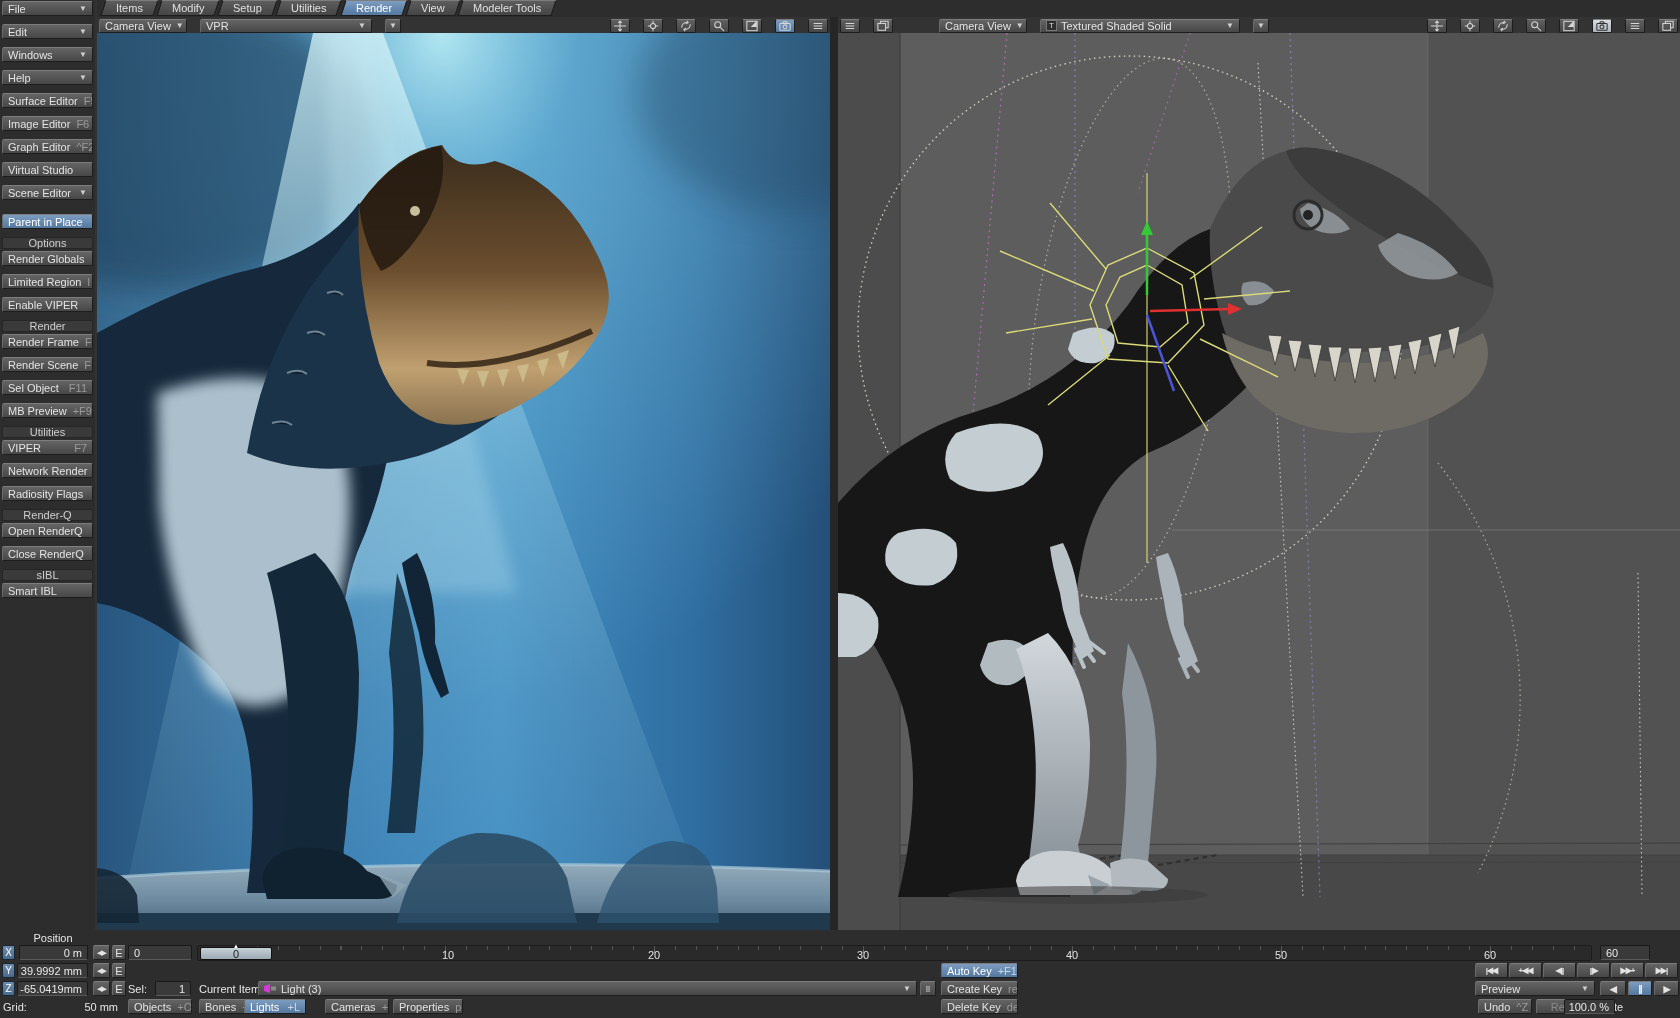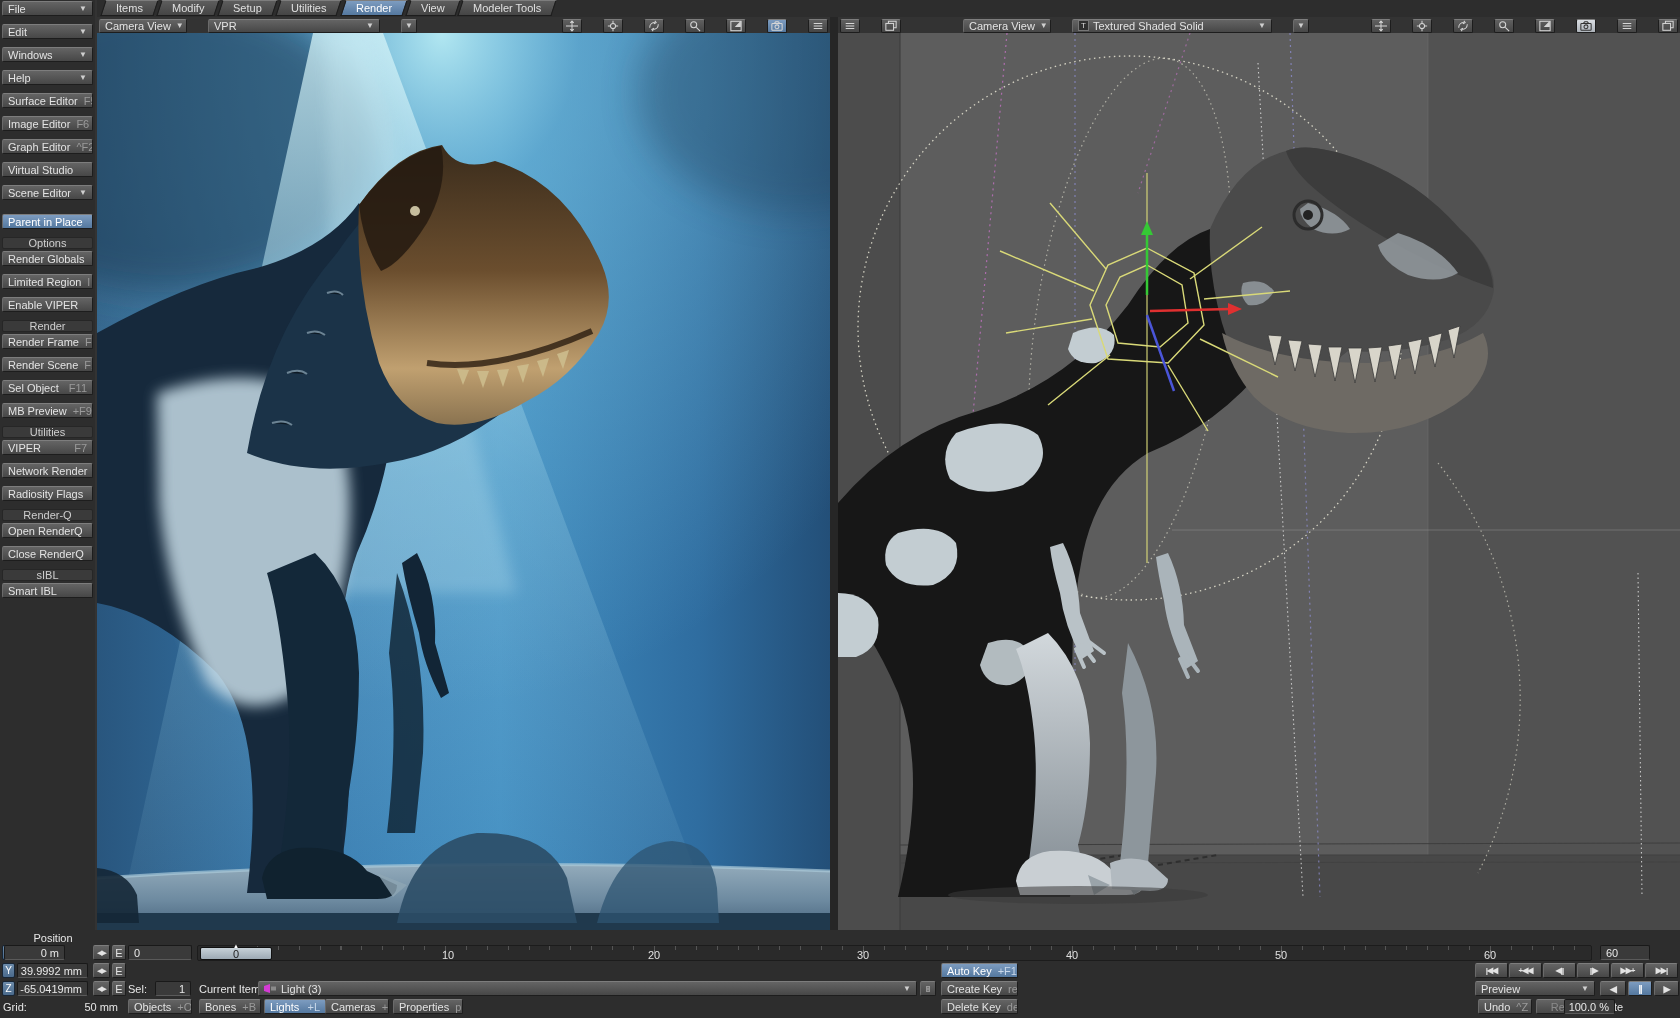--- a/index.html
+++ b/index.html
@@ -42,21 +42,21 @@
     height:16px; margin-right:3px; padding:0 12px; display:flex; align-items:center;
   }
   .tab > span { transform:skewX(18deg); color:#e0e0e0; }
   .tab.active { background:linear-gradient(#7d9cc0,#54789f); }
   .tab.active > span { color:#fff; }
   
   .pane { position:absolute; top:17px; height:913px; background:#333; }
   #left-pane { left:97px; width:733px; }
   #divider { position:absolute; left:830px; top:17px; width:8px; height:913px; background:#262626; }
   #right-pane { left:838px; width:842px; }
-  .vp-header { height:16px; display:flex; align-items:center; gap:21px; padding:1px 2px 0 2px; }
+  .vp-header { height:16px; display:flex; align-items:center; gap:13px; padding:1px 2px 0 2px; }
   .vp-header .btn, .vp-header .fld { height:14px; }
   .vp-canvas { position:absolute; left:0; top:16px; width:100%; height:897px; background:#111; }
   .vp-canvas svg { display:block; }
   .icbtn {
     width:20px; height:14px; background:linear-gradient(#606060,#454545);
     border:1px solid #1d1d1d; border-top-color:#7d7d7d; border-radius:2px;
     display:flex; align-items:center; justify-content:center; flex:0 0 auto;
   }
   .icbtn svg { stroke:#d6d6d6; fill:none; stroke-width:1.2; }
   .icbtn.on-blue { background:linear-gradient(#7d9cc0,#54789f); }
@@ -541,21 +541,21 @@
         <line x1="309" y1="282" x2="336" y2="358" stroke="#4a55d8" stroke-width="2.5"></line>
       </svg>
     </div>
   </div>
 
   <div id="bottombar">
     <div class="abs lbl" style="left:18px;top:1px;width:70px;justify-content:center;height:13px">Position</div>
 
     <div class="row" style="top:15px">
       <div class="abs axisbtn" style="left:2px">X</div>
-      <div class="abs fld valfld" style="left:4px;width:61px">0 m</div>
+      <div class="abs fld valfld" style="left:19px;width:69px">0 m</div>
       <div class="abs btn minibtn" style="left:93px;width:17px">◀▶</div>
       <div class="abs btn" style="left:112px;width:14px;justify-content:center">E</div>
       <div class="abs fld" style="left:128px;width:64px">0</div>
       <div class="abs" id="ruler" style="left:197px;width:1395px;height:16px">
         <span class="tick" style="left:23px">0</span>
         <span class="tick" style="left:235px">10</span>
         <span class="tick" style="left:441px">20</span>
         <span class="tick" style="left:650px">30</span>
         <span class="tick" style="left:859px">40</span>
         <span class="tick" style="left:1068px">50</span>
@@ -624,21 +624,21 @@
       <div class="abs lbl" style="left:3px">Grid:</div>
       <div class="abs lbl" style="left:58px;width:60px;justify-content:flex-end">50 mm</div>
       <div class="abs btn" style="left:128px;width:64px">
           <span>Objects</span>
           <span class="k">+O</span>
         </div>
       <div class="abs btn" style="left:199px;width:62px">
           <span>Bones</span>
           <span class="k">+B</span>
         </div>
-      <div class="abs btn active" style="left:264px;width:62px">
+      <div class="abs btn active" style="left:244px;width:62px">
           <span>Lights</span>
           <span class="k">+L</span>
         </div>
       <div class="abs btn" style="left:325px;width:64px">
           <span>Cameras</span>
           <span class="k">+C</span>
         </div>
       <div class="abs btn" style="left:393px;width:70px">
           <span>Properties</span>
           <span class="k">p</span>

